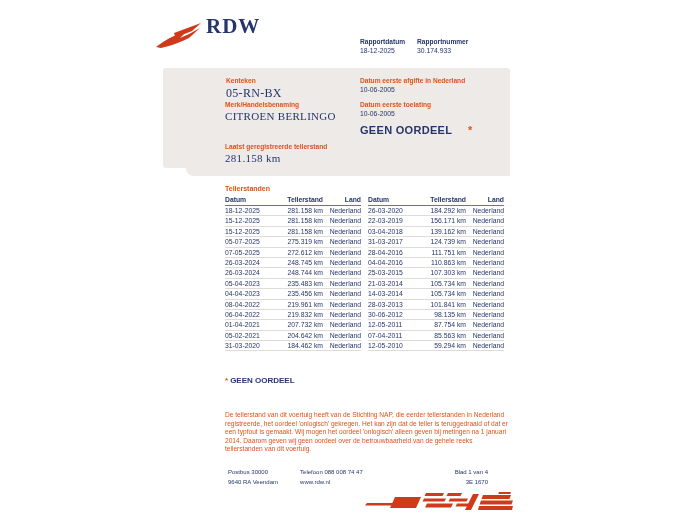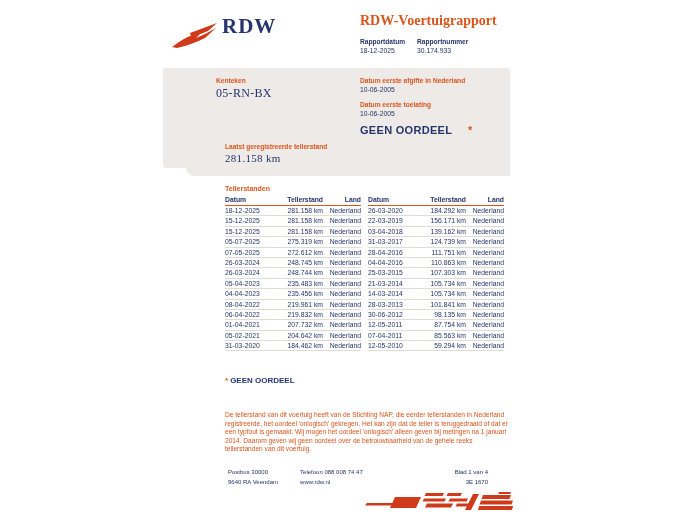--- a/index.html
+++ b/index.html
@@ -7,21 +7,21 @@
     --brand-red:#CE3A1A;
     --navy:#26356B;
     --box-grey:#EDEAE7;
     --separator-grey:#DFDCD8;
   }
   *{margin:0;padding:0;box-sizing:border-box;}
   body{background:#ffffff;font-family:"Liberation Sans",sans-serif;}
   .page{position:relative;width:685px;height:514px;background:#ffffff;overflow:hidden;}
 
   
-  .logo{position:absolute;left:172px;top:14px;display:flex;align-items:flex-start;}
+  .logo{position:absolute;left:156px;top:14px;display:flex;align-items:flex-start;}
   .logo svg{width:46px;height:30px;color:var(--brand-red);margin-top:6px;}
   .logo-text{font-family:"Liberation Serif",serif;font-weight:bold;font-size:21px;color:var(--navy);margin-left:4px;letter-spacing:1px;}
   .doc-title{position:absolute;left:360px;top:13px;font-family:"Liberation Serif",serif;font-weight:bold;font-size:14px;color:var(--accent-orange);}
   .meta{position:absolute;left:360px;top:38px;display:flex;gap:12px;}
   .meta .fld{min-width:42px;}
   .lbl{font-size:6.6px;font-weight:bold;color:var(--navy);display:block;}
   .lbl-o{font-size:6.6px;font-weight:bold;color:var(--accent-orange);display:block;}
   .val{font-size:6.8px;color:var(--navy);display:block;margin-top:2px;}
 
   
@@ -64,39 +64,42 @@
 <div class="page">
 
   <div class="logo">
     <svg viewBox="0 0 46 26" aria-hidden="true">
       <path fill="currentColor" d="M18 11 L45 1 L36 9 Q28 13 19 14 Z"></path>
       <path fill="currentColor" d="M0 25 Q14 14 31 9 L24 16 Q34 12 44 6 L33 16 Q19 23 5 26 Z"></path>
     </svg>
     <span class="logo-text">RDW</span>
   </div>
 
-  <div class="doc-title">RDW-Voertuigrapport</div>
 
   <div class="meta">
     <div class="fld">
       <span class="lbl">Rapportdatum</span>
       <span class="val">18-12-2025</span>
     </div>
     <div class="fld">
       <span class="lbl">Rapportnummer</span>
       <span class="val">30.174.933</span>
     </div>
   </div>
 
   <div class="info-box"></div>
   <div class="info-box-step"></div>
 
-  <div class="kv" style="left:216px;top:77px;">
+  <div class="kv" style="left:226px;top:77px;">
     <span class="lbl-o">Kenteken</span>
     <span class="big-val">05-RN-BX</span>
+  </div>
+  <div class="kv" style="left:225px;top:101px;">
+    <span class="lbl-o">Merk/Handelsbenaming</span>
+    <span class="mid-val">CITROEN BERLINGO</span>
   </div>
   <div class="kv" style="left:225px;top:143px;">
     <span class="lbl-o">Laatst geregistreerde tellerstand</span>
     <span class="mid-val">281.158 km</span>
   </div>
   <div class="kv" style="left:360px;top:77px;">
     <span class="lbl-o">Datum eerste afgifte in Nederland</span>
     <span class="val">10-06-2005</span>
   </div>
   <div class="kv" style="left:360px;top:101px;">

